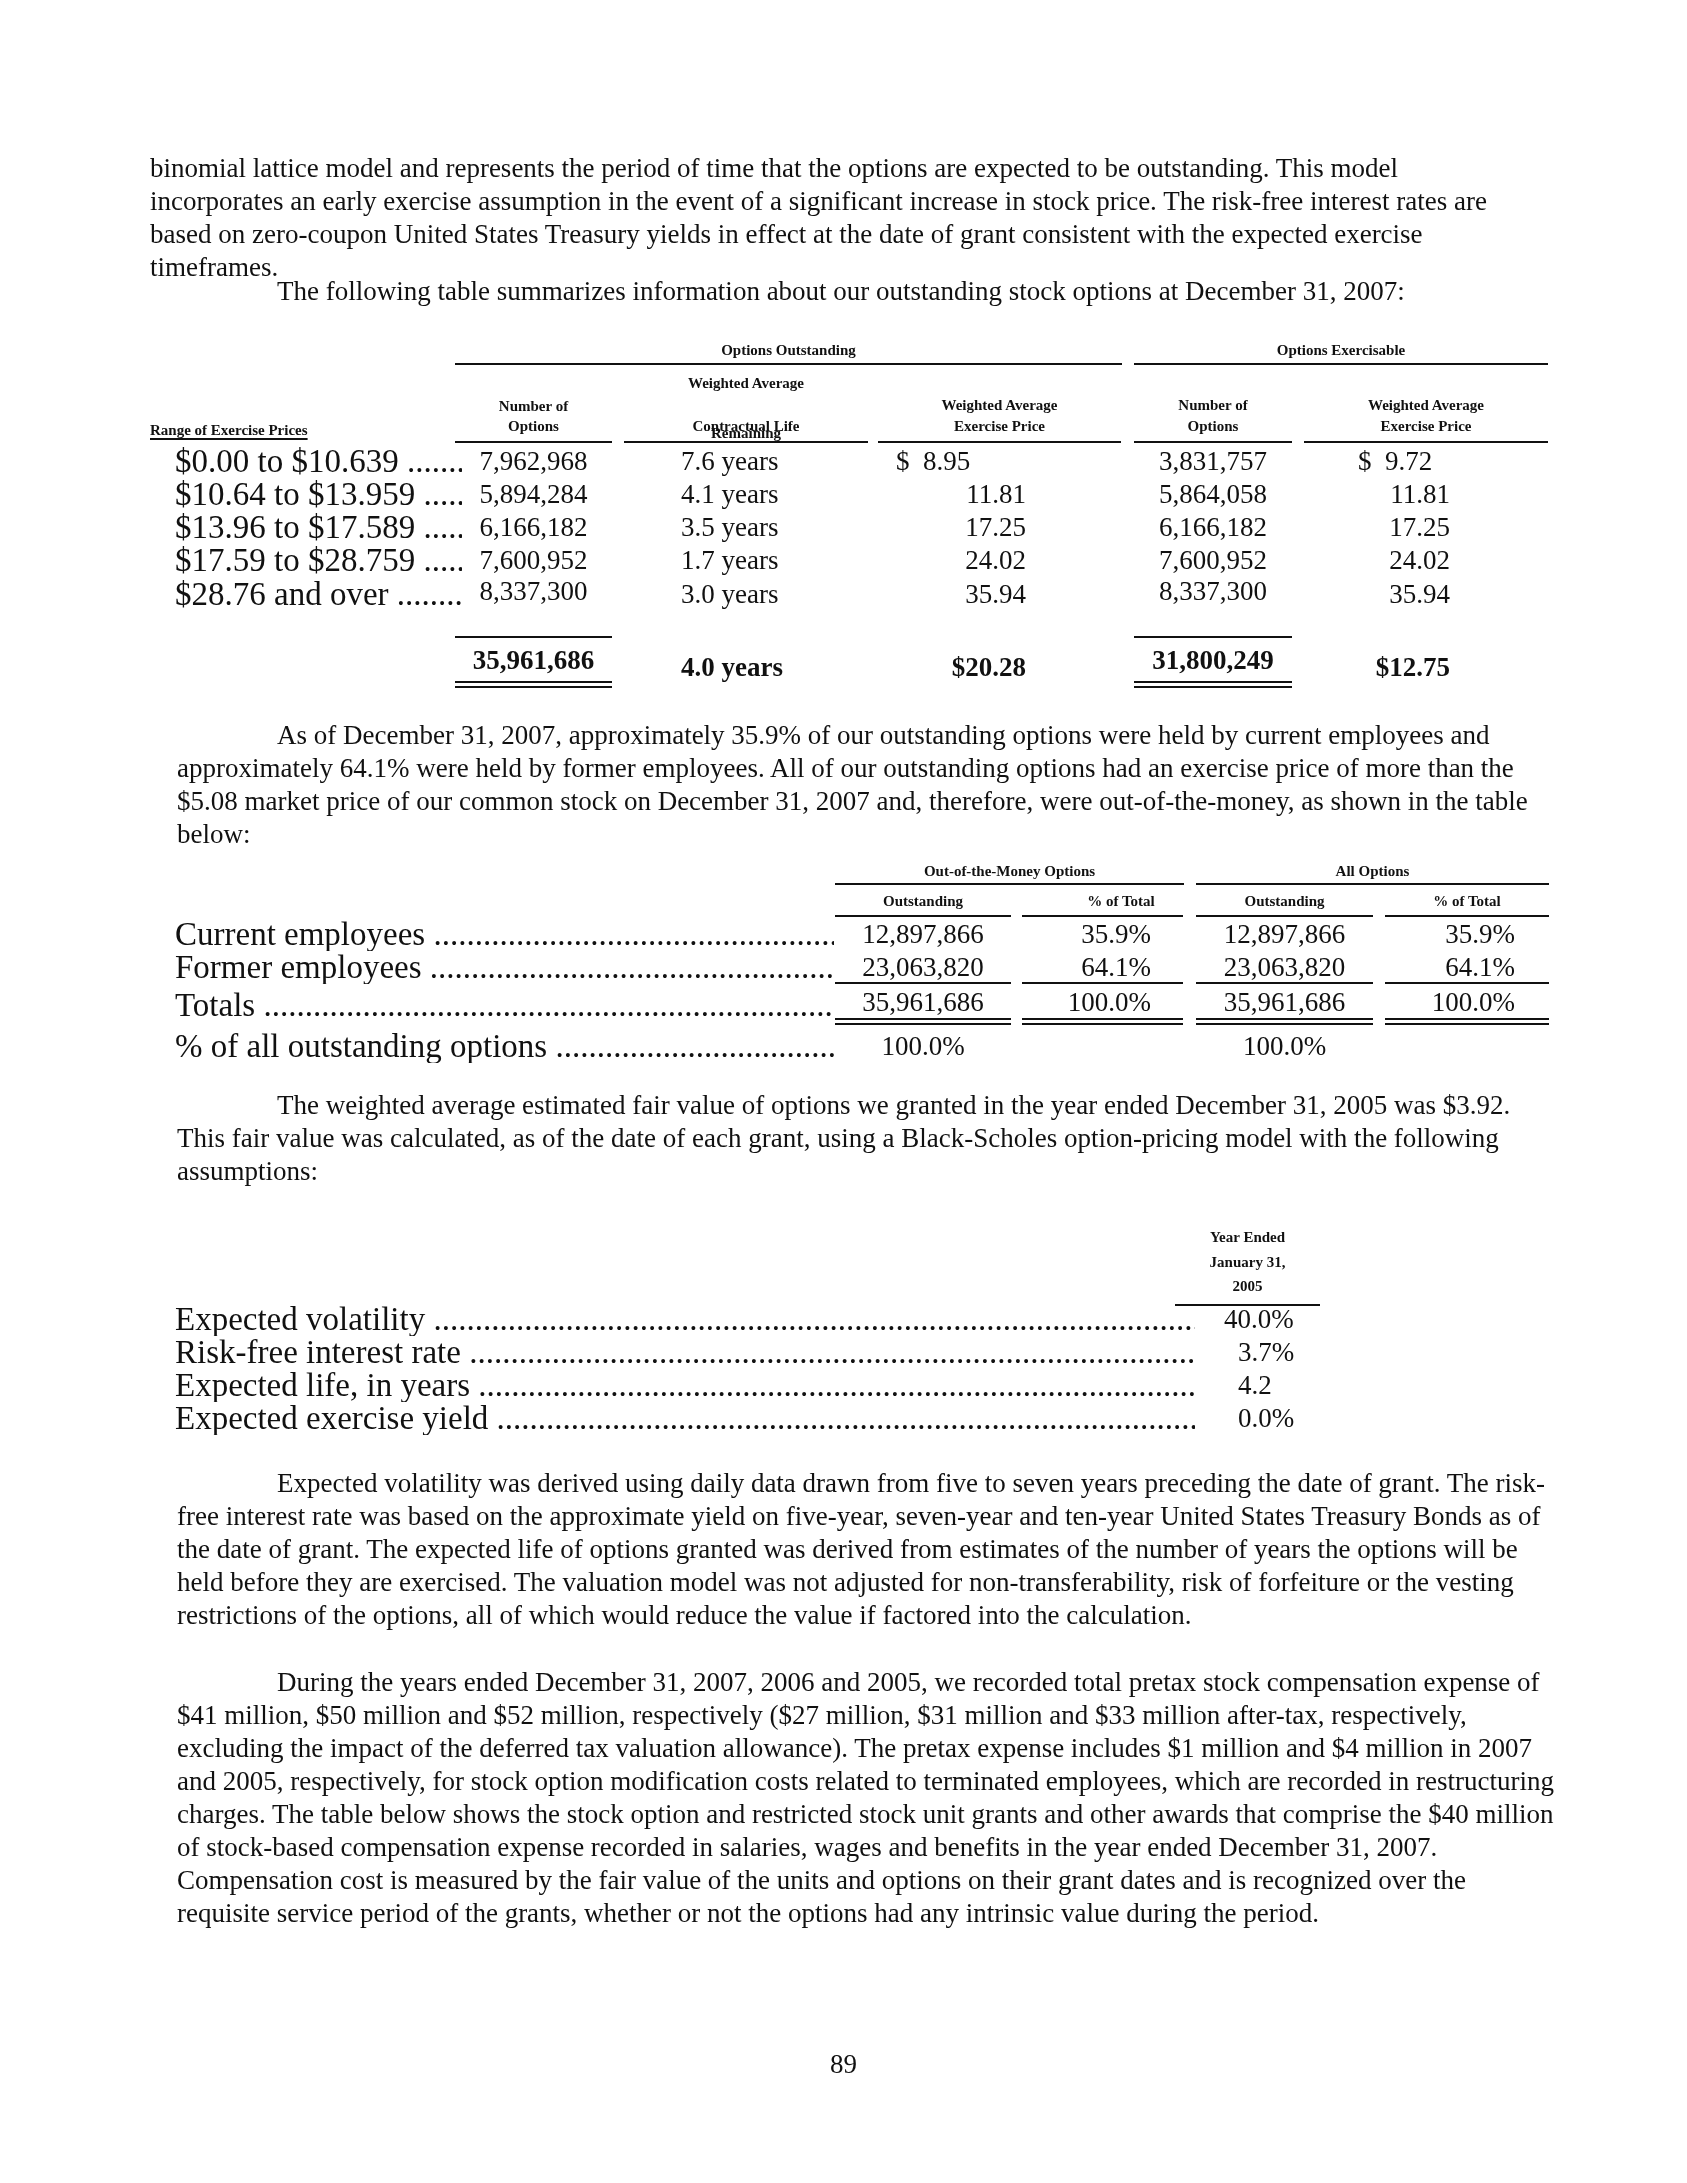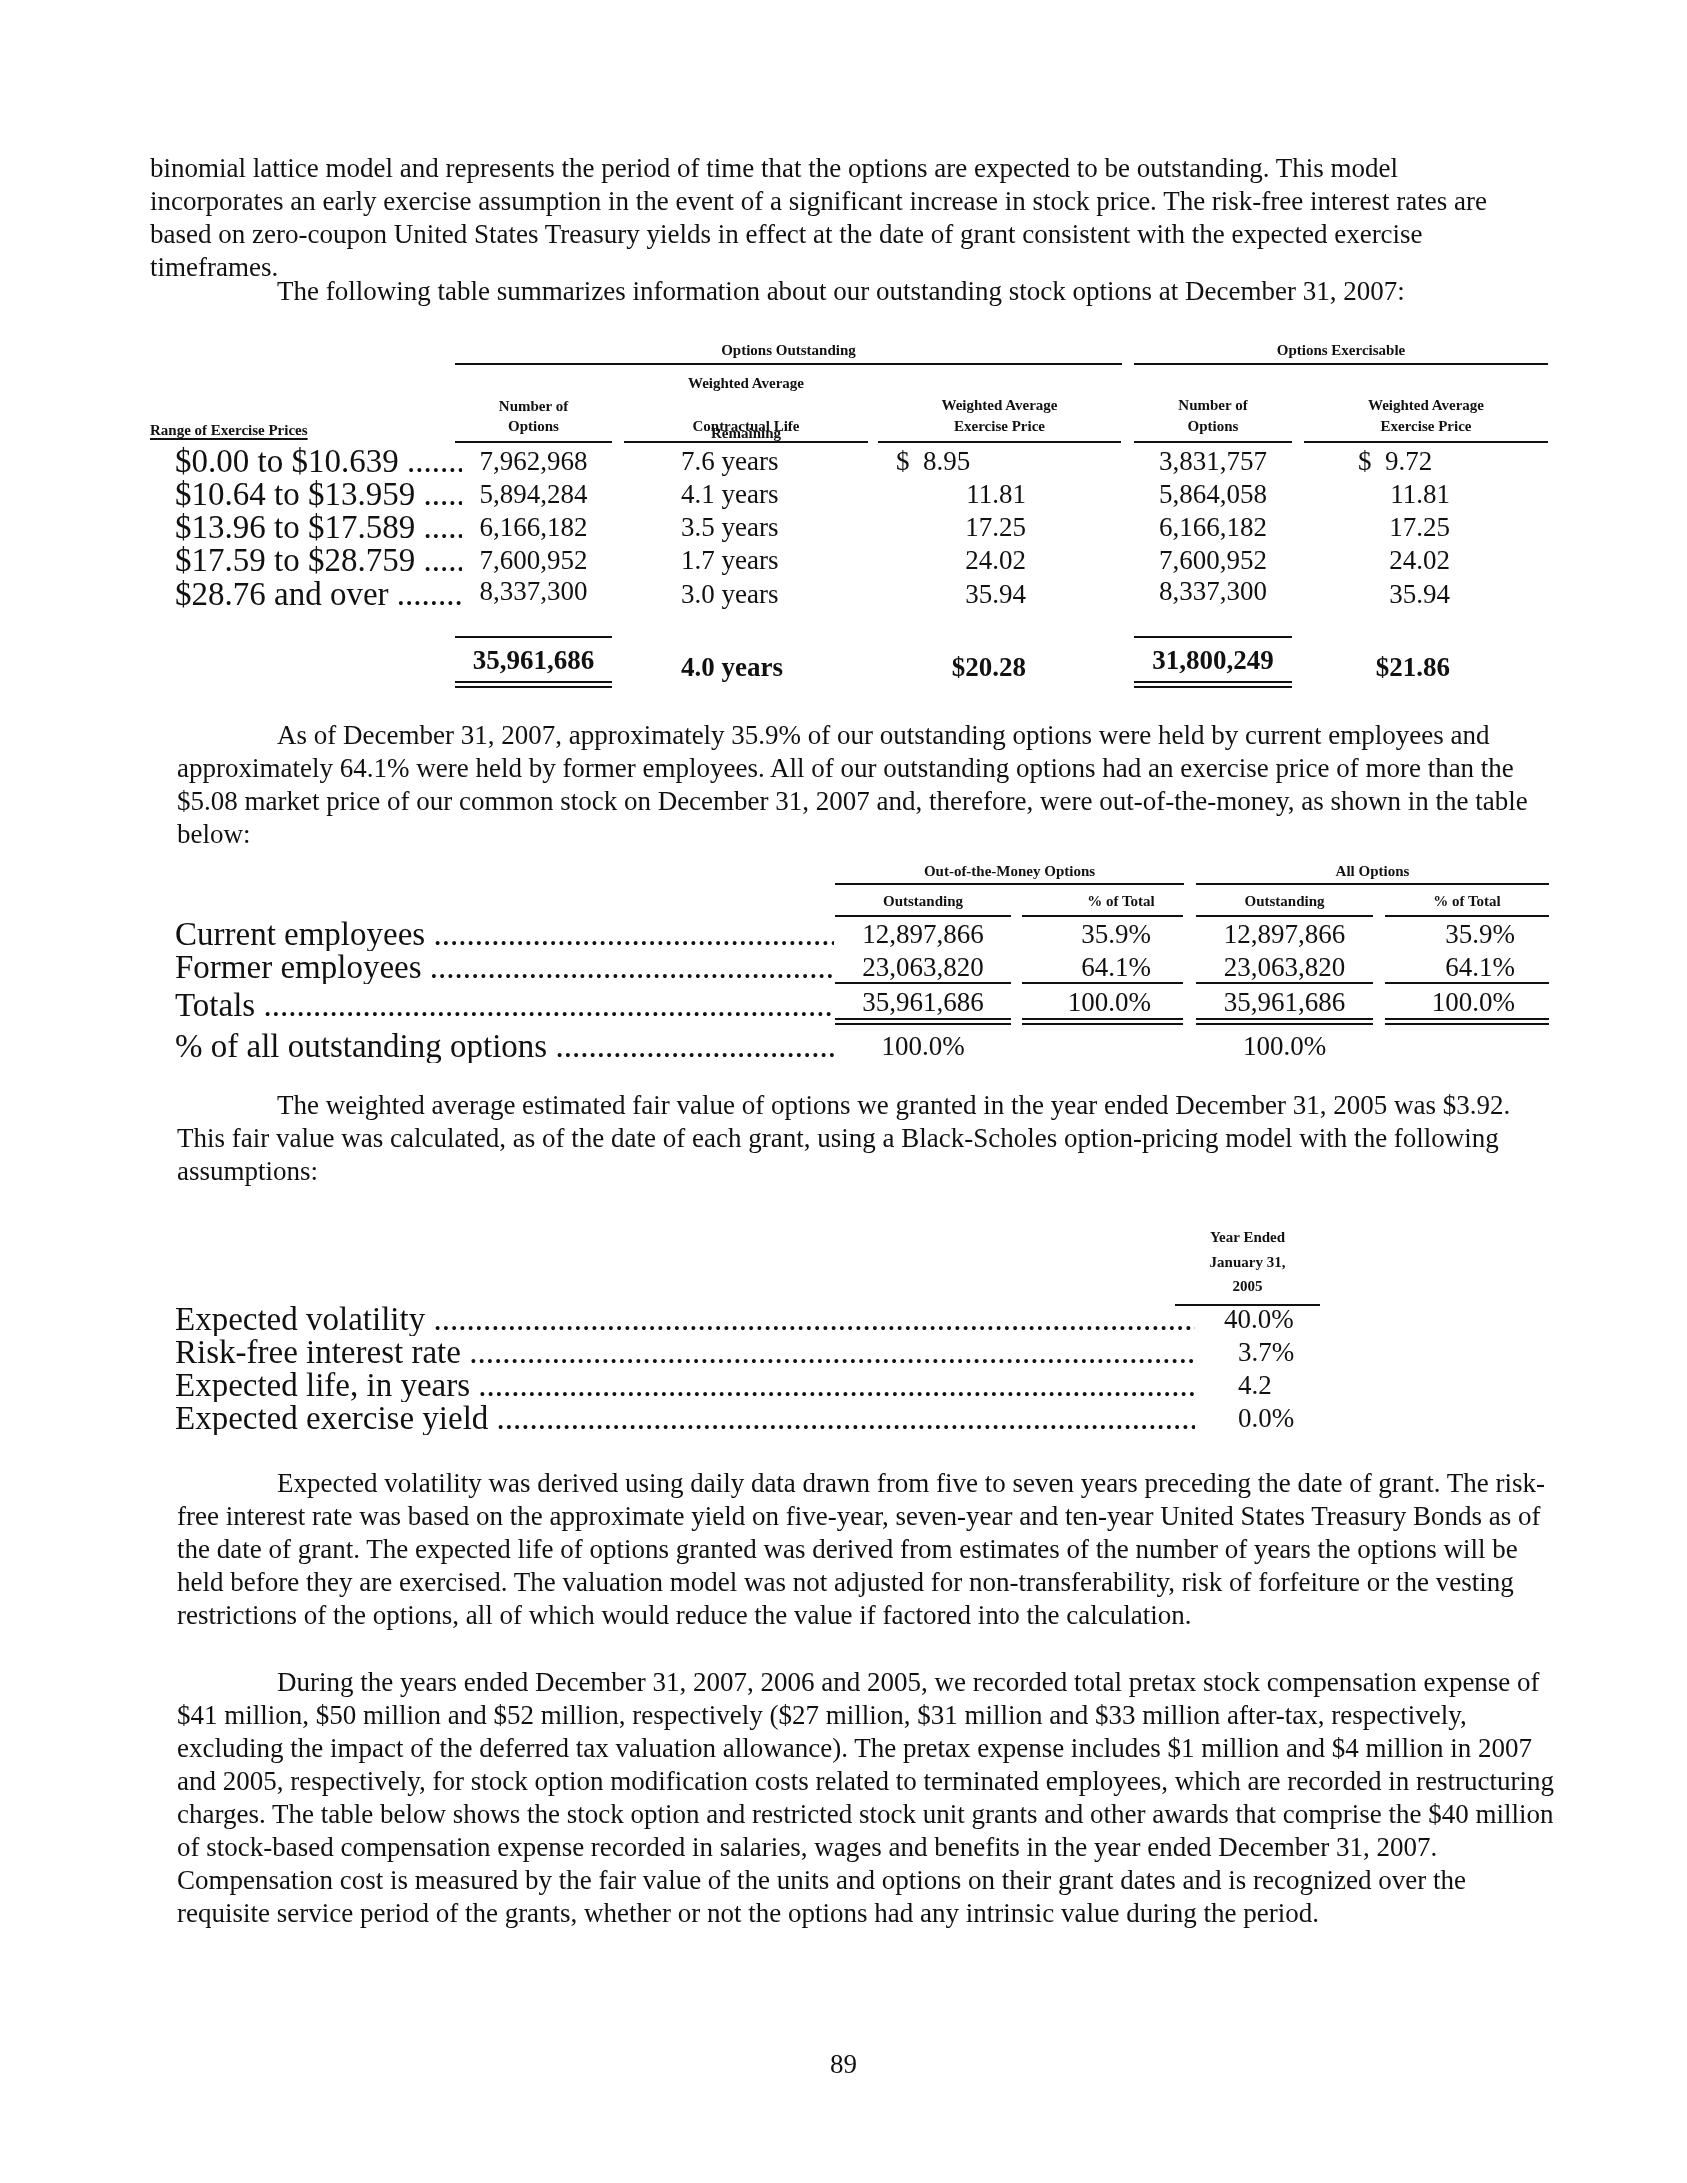--- a/index.html
+++ b/index.html
@@ -103,21 +103,21 @@
   </div>
 
   <div class="rule thin" style="left:455px; width:157px; top:636px;"></div>
   <div class="rule thin" style="left:1134px; width:158px; top:636px;"></div>
 
   <div>
     <div class="cell c bold" style="left:455px; width:157px; top:644px;">35,961,686</div>
     <div class="cell bold" style="left:681px; top:651px;">4.0 years</div>
     <div class="cell r bold" style="left:906px; width:120px; top:651px;">$20.28</div>
     <div class="cell c bold" style="left:1134px; width:158px; top:644px;">31,800,249</div>
-    <div class="cell r bold" style="left:1335px; width:115px; top:651px;">$21.86</div>
+    <div class="cell r bold" style="left:1335px; width:115px; top:651px;">$12.75</div>
   </div>
   <div class="dbl" style="left:455px; width:157px; top:681px;"></div>
   <div class="dbl" style="left:1134px; width:158px; top:681px;"></div>
 </div>
 
 <p class="p ind" style="top:719px;">As of December 31, 2007, approximately 35.9% of our outstanding options were held by current employees and approximately 64.1% were held by former employees. All of our outstanding options had an exercise price of more than the $5.08 market price of our common stock on December 31, 2007 and, therefore, were out-of-the-money, as shown in the table below:</p>
 
 <div>
   <div class="hdr" style="left:835px; width:349px; top:860px;">Out-of-the-Money Options</div>
   <div class="rule" style="left:835px; width:349px; top:883px;"></div>

